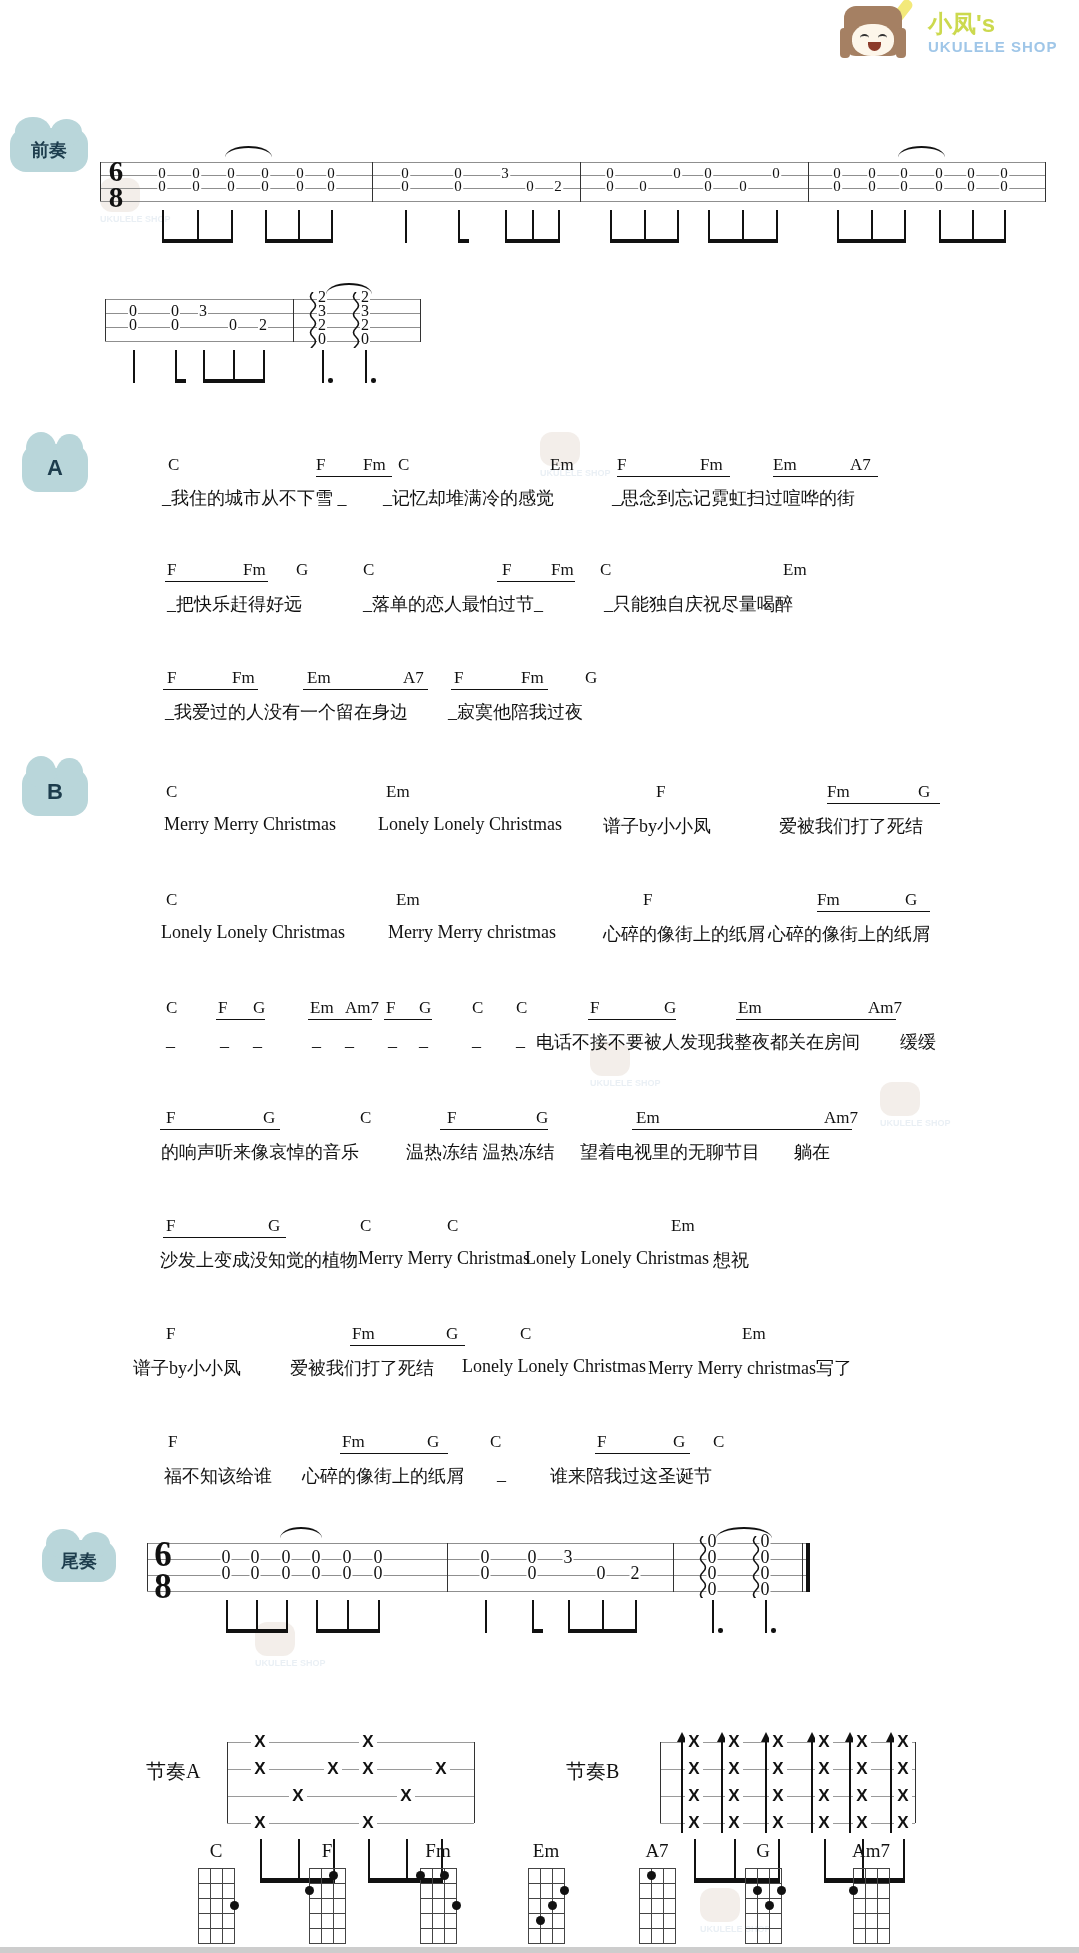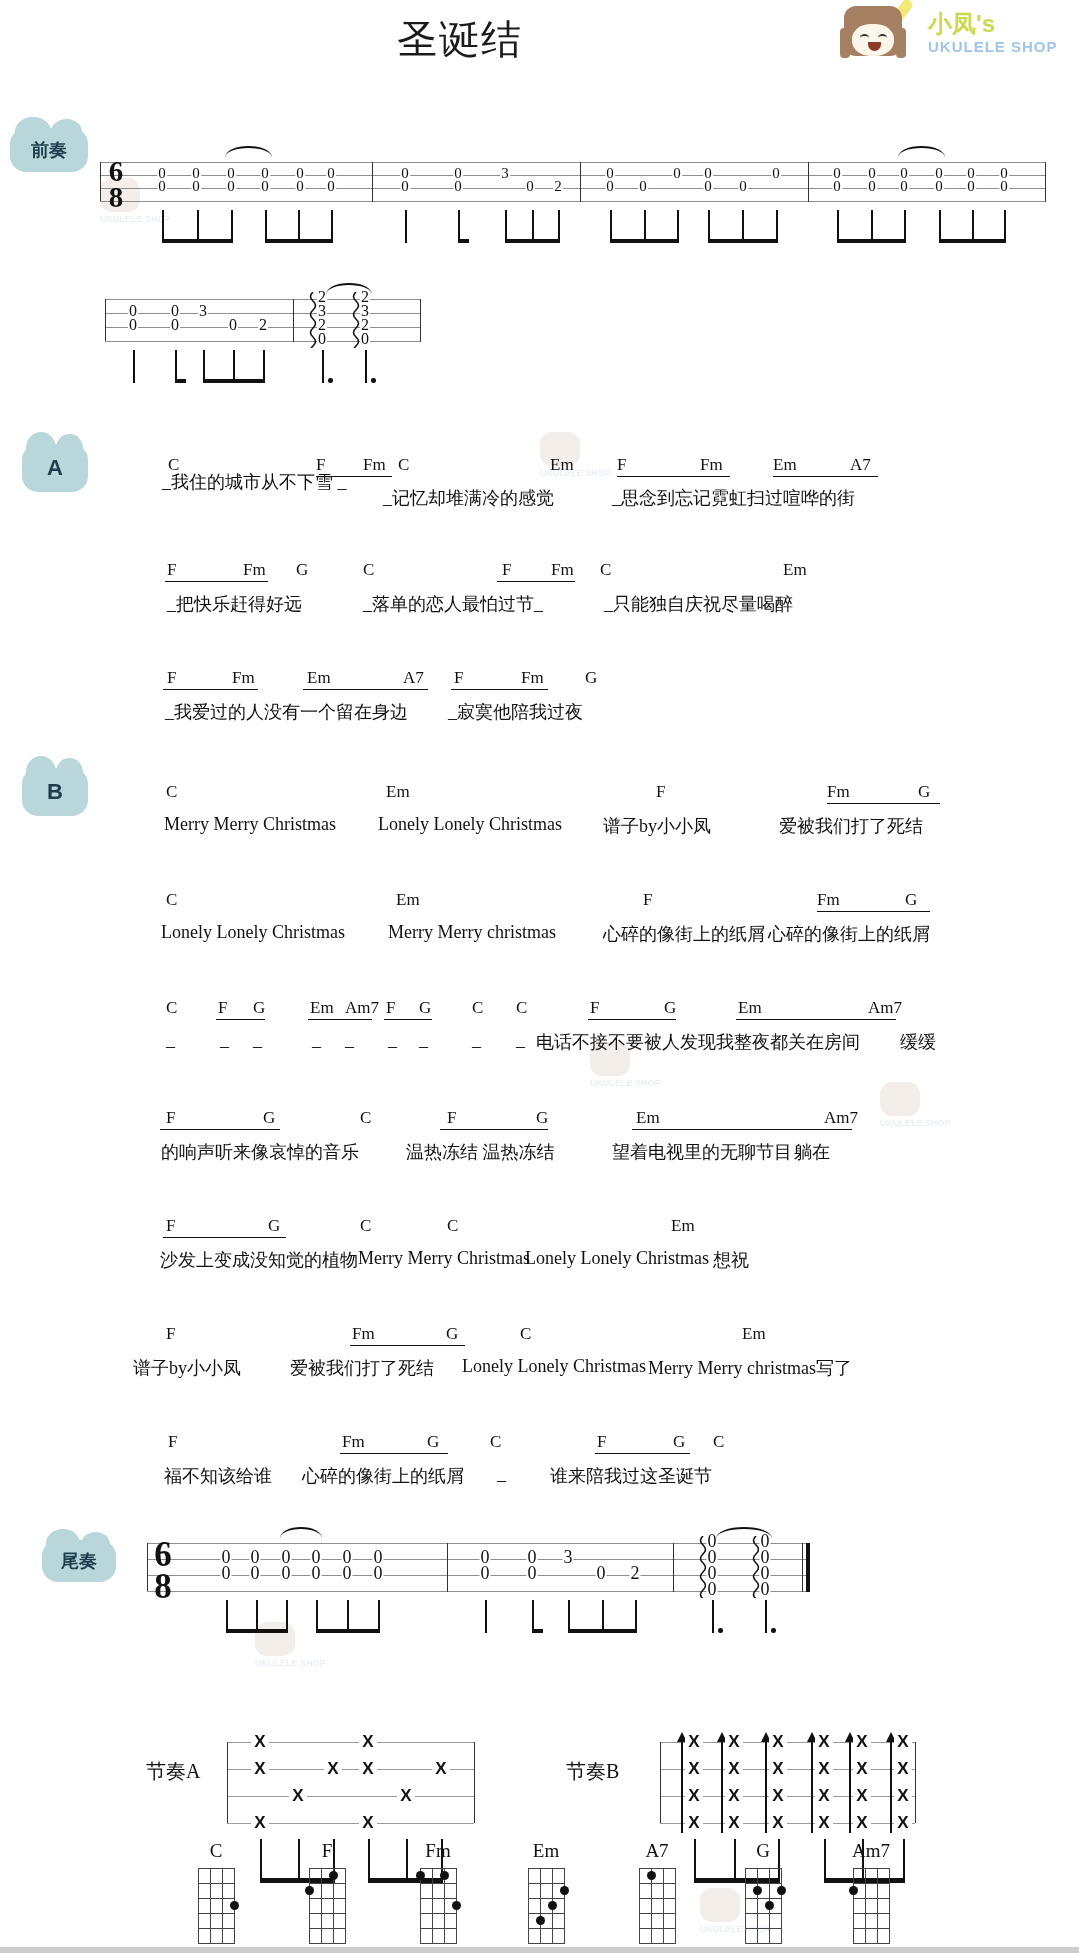--- a/index.html
+++ b/index.html
@@ -48,21 +48,20 @@
   .cdot{position:absolute;width:9px;height:9px;border-radius:50%;background:#111;}
   .wm{position:absolute;opacity:0.13;pointer-events:none;}
   .wm .g-hair{width:40px;height:34px;left:0;top:0;}
   .wm .wmt{position:absolute;left:0px;top:36px;font-size:9px;font-weight:bold;color:#5c8ab0;font-family:"Liberation Sans",sans-serif;white-space:nowrap;}
   .bottomstrip{position:absolute;left:0;top:1947px;width:1079px;height:6px;background:#cdcdcd;}
 </style>
 </head>
 <body>
 
 <div id="page">
-  <div class="title">圣诞结</div>
   <div class="logo">
     <div class="girl">
       <div class="g-stick"></div>
       <div class="g-hair"></div>
       <div class="g-strandL"></div>
       <div class="g-strandR"></div>
       <div class="g-face"></div>
       <div class="g-eye" style="left:30px;"></div>
       <div class="g-eye" style="left:48px;"></div>
       <div class="g-mouth"></div>
@@ -300,21 +299,21 @@
     <div class="chord" style="left: 363px; top: 455px;">Fm</div>
     <div class="chord" style="left: 398px; top: 455px;">C</div>
     <div class="chord" style="left: 550px; top: 455px;">Em</div>
     <div class="chord" style="left: 617px; top: 455px;">F</div>
     <div class="chord" style="left: 700px; top: 455px;">Fm</div>
     <div class="chord" style="left: 773px; top: 455px;">Em</div>
     <div class="chord" style="left: 850px; top: 455px;">A7</div>
     <div class="rule" style="left: 316px; top: 476px; width: 76px;"></div>
     <div class="rule" style="left: 617px; top: 476px; width: 113px;"></div>
     <div class="rule" style="left: 773px; top: 476px; width: 105px;"></div>
-    <div class="lyr" style="left: 162px; top: 470px;">_我住的城市从不下雪 _</div>
+    <div class="lyr" style="left: 162px; top: 486px;">_我住的城市从不下雪 _</div>
     <div class="lyr" style="left: 383px; top: 486px;">_记忆却堆满冷的感觉</div>
     <div class="lyr" style="left: 612px; top: 486px;">_思念到忘记霓虹扫过喧哗的街</div>
     <div class="chord" style="left: 167px; top: 560px;">F</div>
     <div class="chord" style="left: 243px; top: 560px;">Fm</div>
     <div class="chord" style="left: 296px; top: 560px;">G</div>
     <div class="chord" style="left: 363px; top: 560px;">C</div>
     <div class="chord" style="left: 502px; top: 560px;">F</div>
     <div class="chord" style="left: 551px; top: 560px;">Fm</div>
     <div class="chord" style="left: 600px; top: 560px;">C</div>
     <div class="chord" style="left: 783px; top: 560px;">Em</div>
@@ -389,21 +388,21 @@
     <div class="chord" style="left: 360px; top: 1108px;">C</div>
     <div class="chord" style="left: 447px; top: 1108px;">F</div>
     <div class="chord" style="left: 536px; top: 1108px;">G</div>
     <div class="chord" style="left: 636px; top: 1108px;">Em</div>
     <div class="chord" style="left: 824px; top: 1108px;">Am7</div>
     <div class="rule" style="left: 160px; top: 1129px; width: 120px;"></div>
     <div class="rule" style="left: 440px; top: 1129px; width: 108px;"></div>
     <div class="rule" style="left: 632px; top: 1129px; width: 220px;"></div>
     <div class="lyr" style="left: 161px; top: 1140px;">的响声听来像哀悼的音乐</div>
     <div class="lyr" style="left: 406px; top: 1140px;">温热冻结 温热冻结</div>
-    <div class="lyr" style="left: 580px; top: 1140px; margin-left: 32px;">望着电视里的无聊节目</div>
+    <div class="lyr" style="left: 580px; top: 1140px;">望着电视里的无聊节目</div>
     <div class="lyr" style="left: 794px; top: 1140px;">躺在</div>
     <div class="chord" style="left: 166px; top: 1216px;">F</div>
     <div class="chord" style="left: 268px; top: 1216px;">G</div>
     <div class="chord" style="left: 360px; top: 1216px;">C</div>
     <div class="chord" style="left: 447px; top: 1216px;">C</div>
     <div class="chord" style="left: 671px; top: 1216px;">Em</div>
     <div class="rule" style="left: 163px; top: 1237px; width: 123px;"></div>
     <div class="lyr" style="left: 160px; top: 1248px;">沙发上变成没知觉的植物</div>
     <div class="lyr" style="left: 358px; top: 1248px;">Merry Merry Christmas</div>
     <div class="lyr" style="left: 525px; top: 1248px;">Lonely Lonely Christmas</div>

